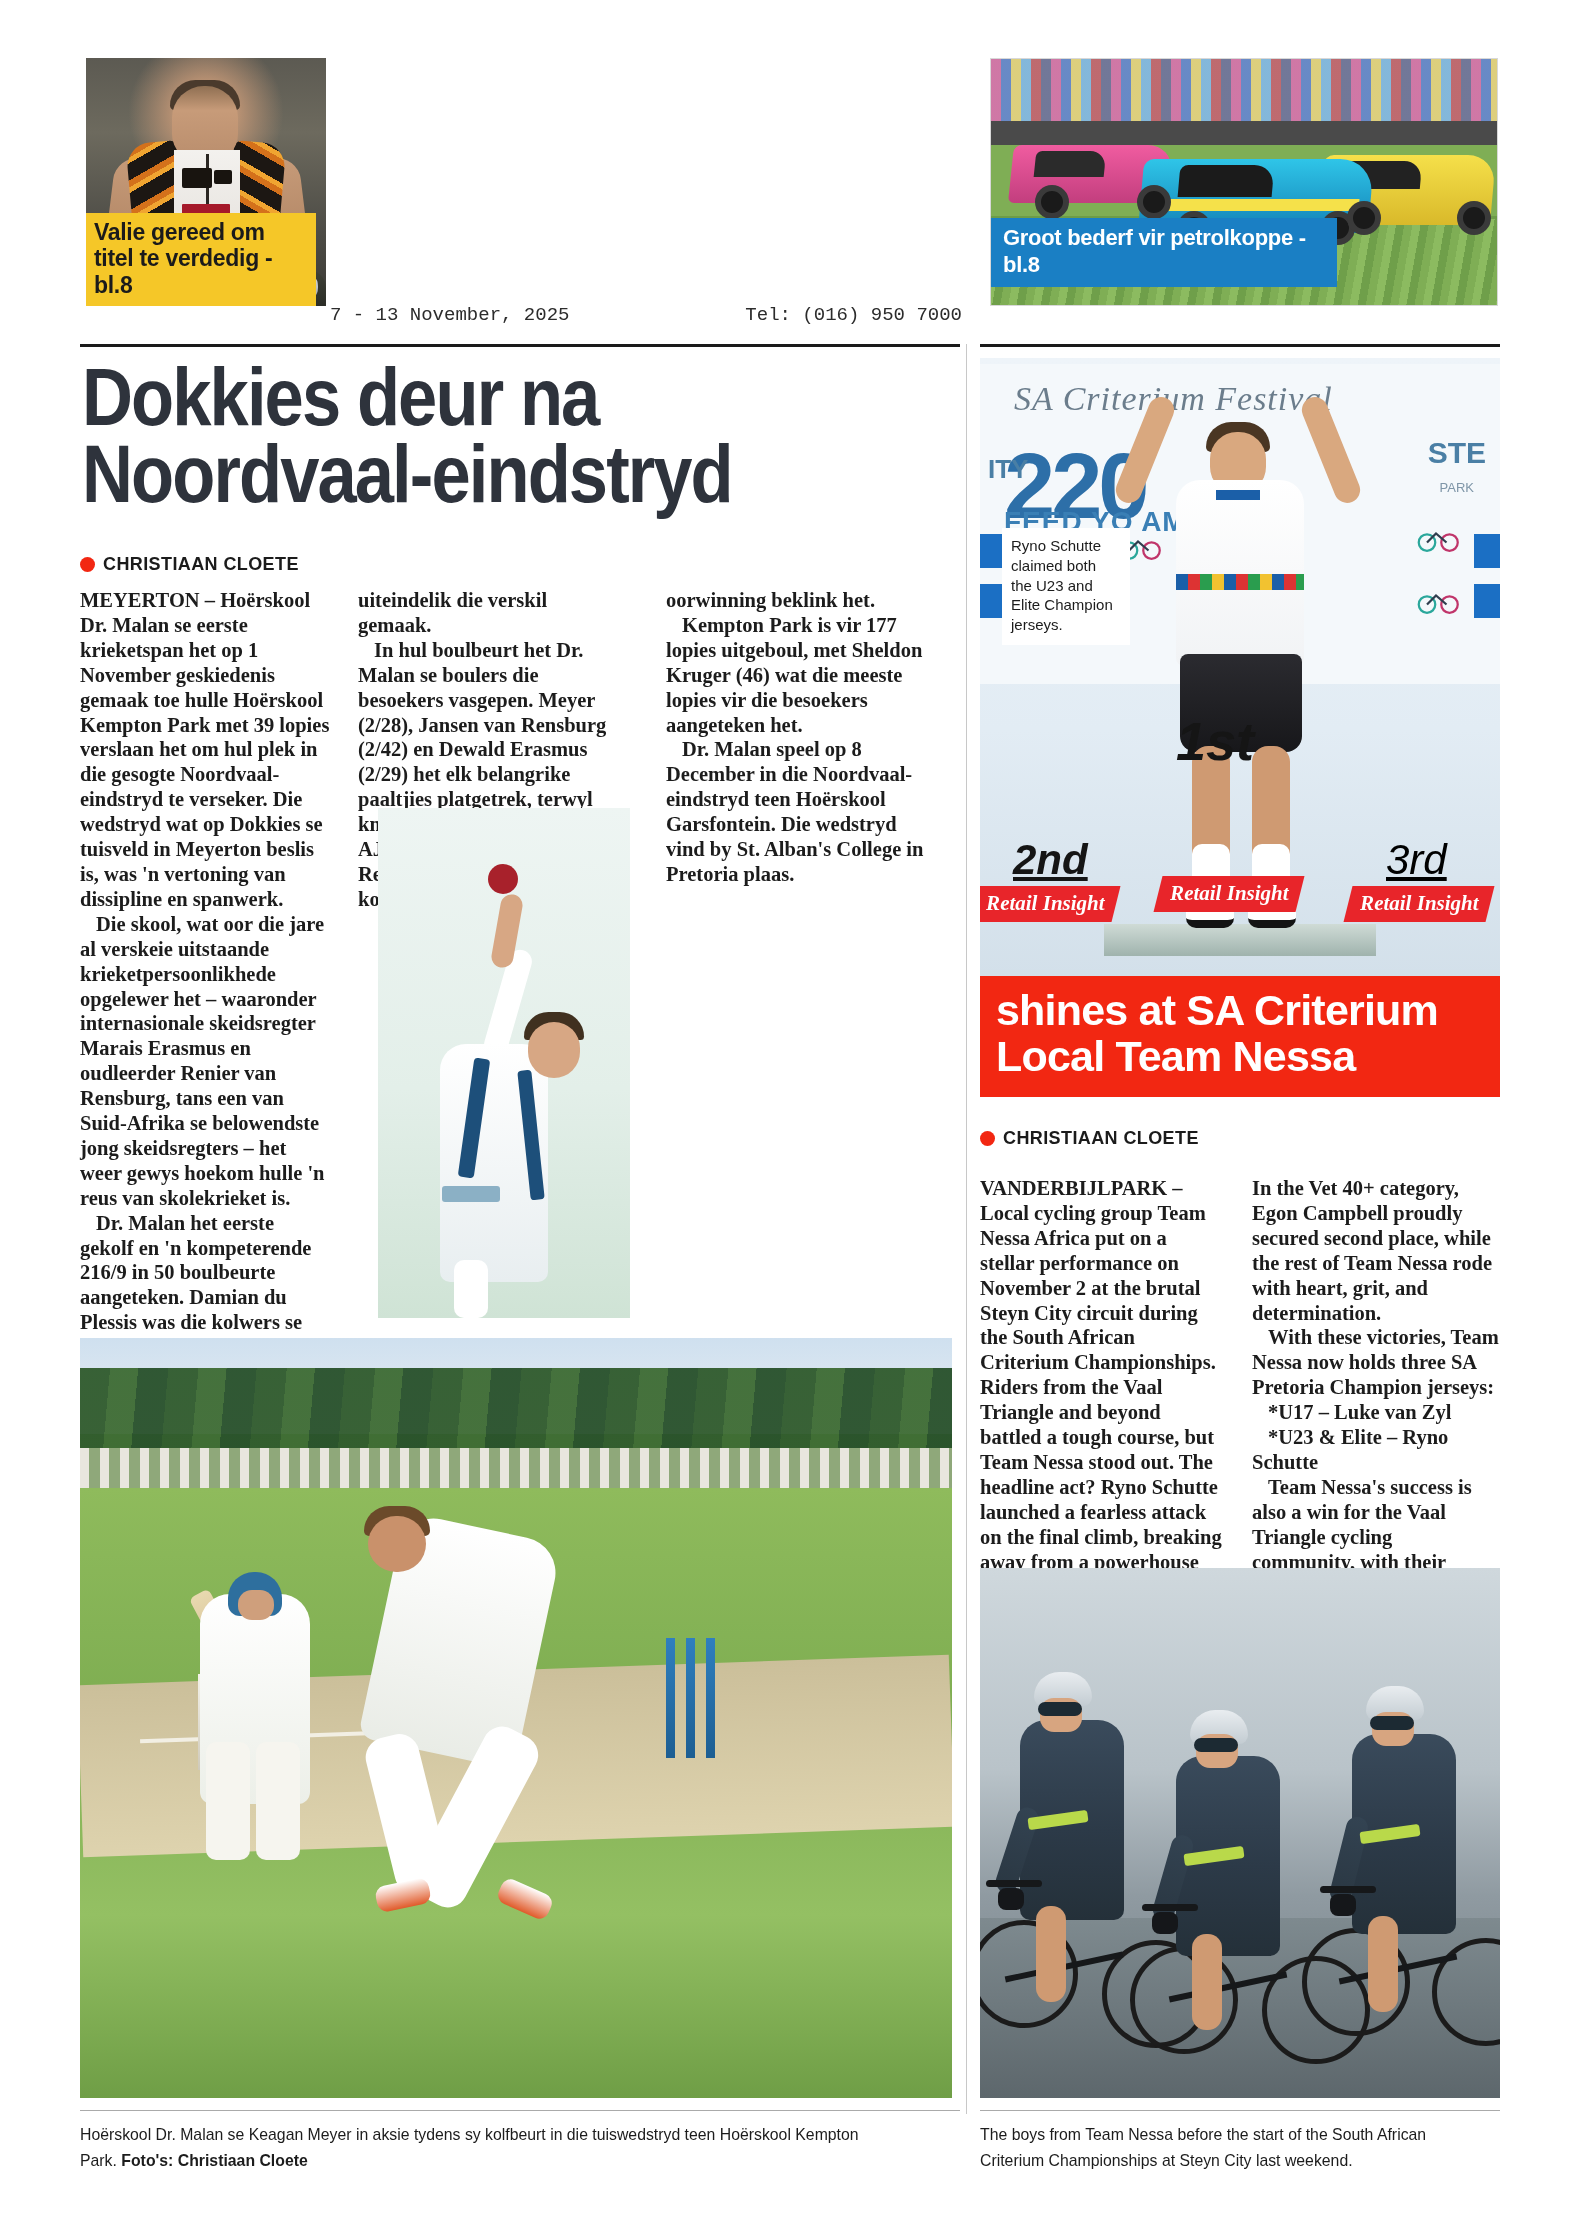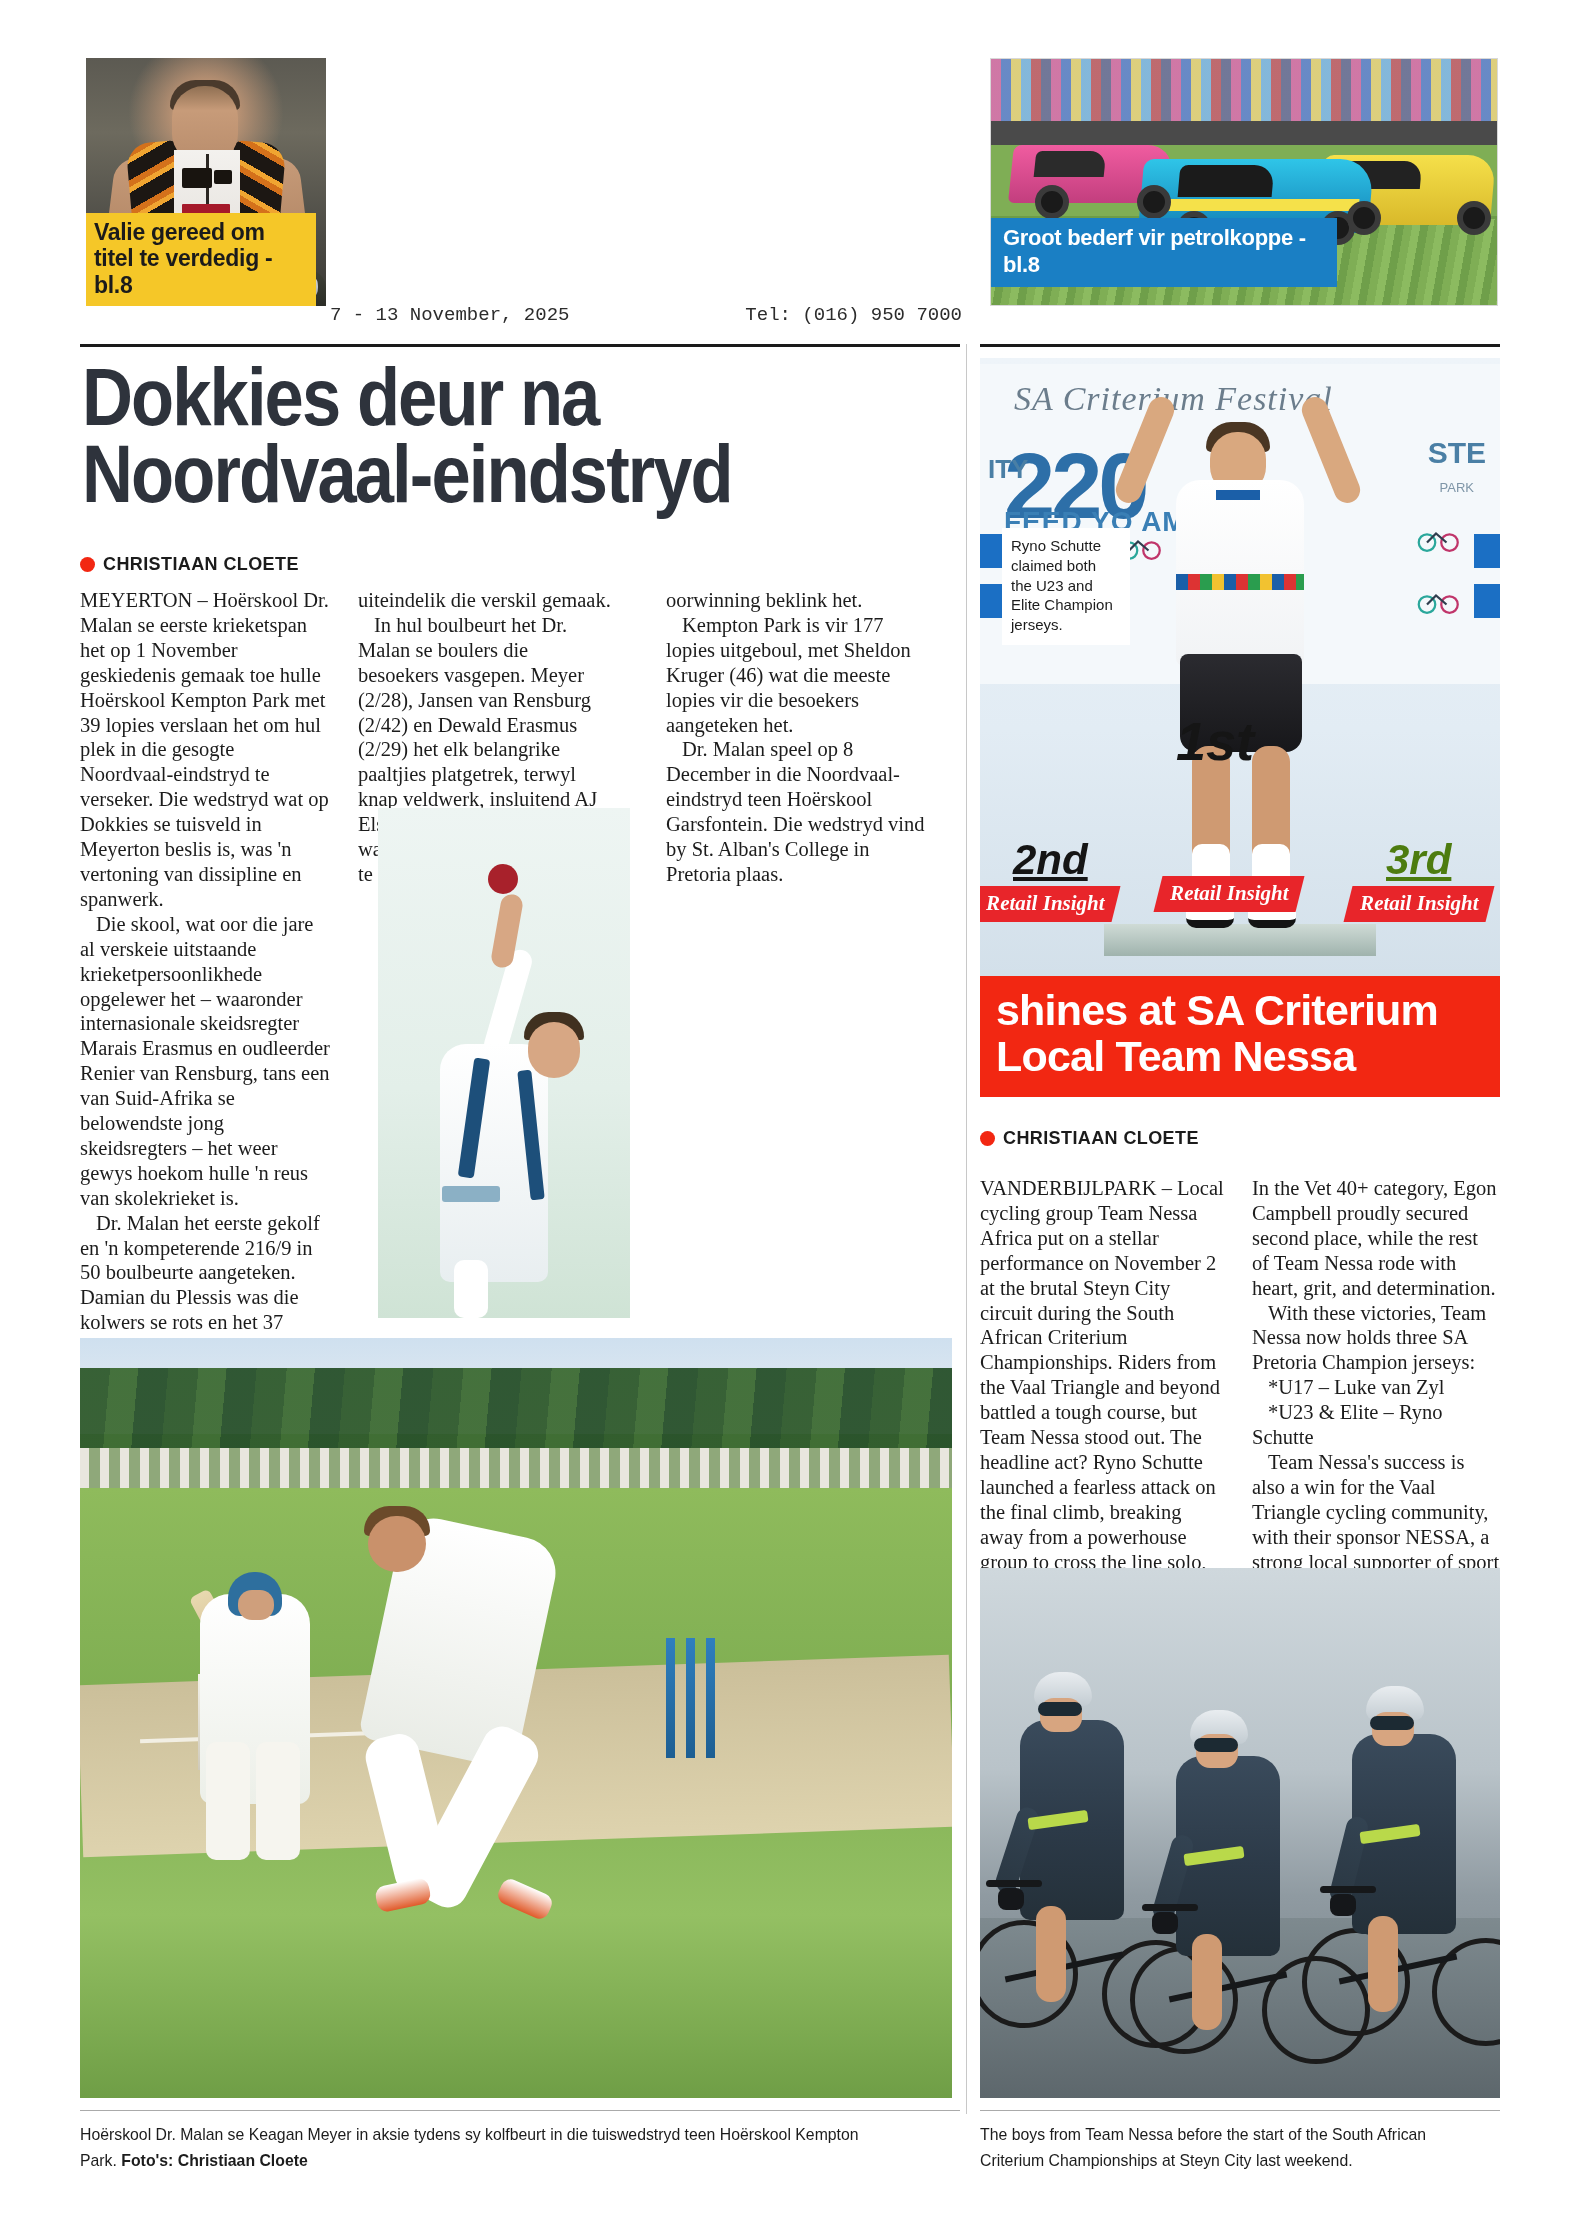--- a/index.html
+++ b/index.html
@@ -117,21 +117,21 @@
   }
   .headline .l2 { display:block; }
 
   .byline { font-family:"Liberation Sans", sans-serif; font-weight:700;
     font-size:18px; letter-spacing:0.4px; color:#1b1b1b; }
   .byline .dot { display:inline-block; width:15px; height:15px; border-radius:50%;
     background:#f22712; margin-right:8px; vertical-align:-2px; }
 
   .body-col { font-family:"Liberation Serif", serif; font-size:20.5px; line-height:1.215;
     color:#1c1c1c; text-align:left; }
-  .body-col p { text-indent: 16px; margin:0; }
+  .body-col p { text-indent: 16px; margin:0;font-weight:bold; }
   .body-col p.first { text-indent:0; }
 
   .col-a1 { position:absolute; left:80px; top:588px; width:252px; }
   .col-a2 { position:absolute; left:358px; top:588px; width:256px; }
   .col-a3 { position:absolute; left:666px; top:588px; width:262px; }
 
   
   .photo-bowl { position:absolute; left:378px; top:808px; width:252px; height:510px;
     overflow:hidden; background:#e9f2ef; }
   .pb-sky { position:absolute; inset:0; background:linear-gradient(180deg,#eef5f3 0%,#e3efe9 55%,#cfe3d5 100%); }
@@ -207,21 +207,21 @@
   .pp-shorts{ position:absolute; left:200px; top:296px; width:122px; height:98px; background:linear-gradient(180deg,#2b2b30,#17171a); border-radius:8px 8px 16px 16px; }
   .pp-legL  { position:absolute; left:212px; top:388px; width:38px; height:128px; background:#cf9a72; border-radius:16px; }
   .pp-legR  { position:absolute; left:272px; top:388px; width:38px; height:128px; background:#cf9a72; border-radius:16px; }
   .pp-sockL { position:absolute; left:212px; top:486px; width:38px; height:70px; background:#fff; border-radius:10px; }
   .pp-sockR { position:absolute; left:272px; top:486px; width:38px; height:70px; background:#fff; border-radius:10px; }
   .pp-shoeL { position:absolute; left:206px; top:540px; width:48px; height:30px; background:#fff; border-radius:10px; border-bottom:8px solid #141414; }
   .pp-shoeR { position:absolute; left:268px; top:540px; width:48px; height:30px; background:#fff; border-radius:10px; border-bottom:8px solid #141414; }
   .pp-podium{ position:absolute; left:124px; top:566px; width:272px; height:32px; background:linear-gradient(180deg,#cfdbd6,#9fb3ad); }
   .pp-1st { position:absolute; left:196px; top:352px; font-family:"Liberation Sans", sans-serif; font-weight:900; font-style:italic; font-size:54px; color:#151515; }
   .pp-2nd { position:absolute; left:33px; top:478px; font-family:"Liberation Sans", sans-serif; font-weight:900; font-style:italic; font-size:42px; color:#151515; text-decoration:underline; }
-  .pp-3rd { position:absolute; left:406px; top:478px; font-family:"Liberation Sans", sans-serif; font-weight:700; font-style:italic; font-size:42px; color:#4d7c0f; text-decoration:underline; }
+  .pp-3rd { position:absolute; left:406px; top:478px; font-family:"Liberation Sans", sans-serif; font-weight:400; font-style:italic; font-size:42px; color:#000000; text-decoration:underline; }
   .pp-ribbon { position:absolute; height:36px; background:#e8252a; transform:skewX(-14deg); }
   .pp-ribbon span { display:block; transform:skewX(14deg); font-family:"Liberation Serif", serif; font-style:italic; font-weight:700; font-size:21px; color:#fff; padding:5px 12px; white-space:nowrap; }
   .pp-logo { position:absolute; width:46px; height:30px; }
   .pp-bluebox { position:absolute; width:26px; height:34px; background:#1b6fc4; }
   .pp-cap {
     position:absolute; left:22px; top:170px; width:128px;
     background:#ffffff; color:#1c1c1c;
     font-family:"Liberation Sans", sans-serif; font-size:15px; line-height:1.32;
     padding:8px 9px 10px 9px;
   }

